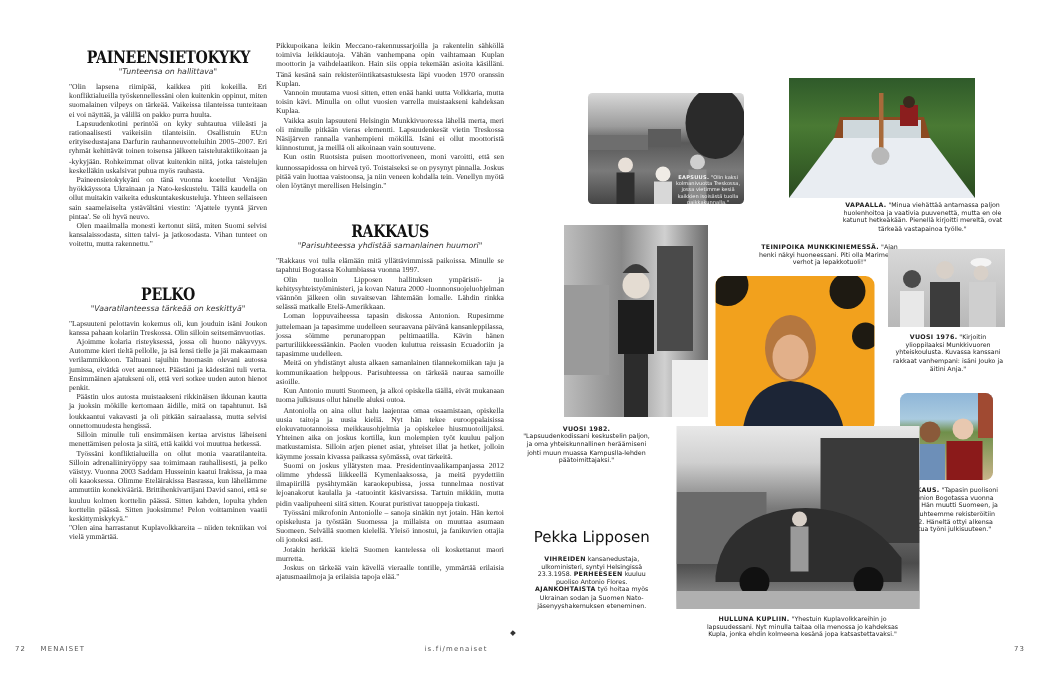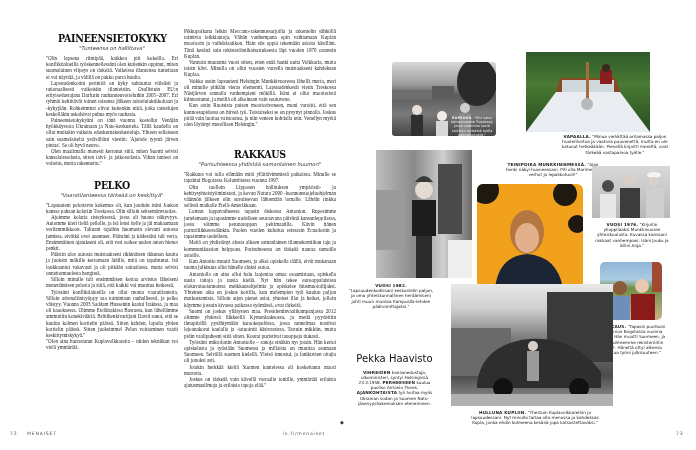--- a/index.html
+++ b/index.html
@@ -39,21 +39,21 @@
   <div class="col col1">
     <div class="section-head">
       <div class="section-title">PAINEENSIETOKYKY</div>
       <div class="section-sub">"Tunteensa on hallittava"</div>
     </div>
     <p class="first">"Olin lapsena riimipää, kaikkea piti kokeilla. Eri konfliktialueilla työskennellessäni olen kuitenkin oppinut, miten suomalainen vilpeys on tärkeää. Vaikeissa tilanteissa tunteitaan ei voi näyttää, ja välillä on pakko purra huulta.</p>
     <p>Lapsuudenkotini perintöä on kyky suhtautua viileästi ja rationaalisesti vaikeisiin tilanteisiin. Osallistuin EU:n erityisedustajana Darfurin rauhanneuvotteluihin 2005–2007. Eri ryhmät kehittävät toinen toisensa jälkeen taistelutaktiikoitaan ja -kykyjään. Rohkeimmat olivat kuitenkin niitä, jotka taistelujen keskelläkin uskalsivat puhua myös rauhasta.</p>
     <p>Paineensietokykyäni on tänä vuonna koetellut Venäjän hyökkäyssota Ukrainaan ja Nato-keskustelu. Tällä kaudella on ollut muitakin vaikeita eduskuntakeskusteluja. Yhteen sellaiseen sain saamelaiselta ystävältäni viestin: 'Ajattele tyyntä järven pintaa'. Se oli hyvä neuvo.</p>
     <p>Olen maailmalla monesti kertonut siitä, miten Suomi selvisi kansalaissodasta, sitten talvi- ja jatkosodasta. Vihan tunteet on voitettu, mutta rakennettu."</p>
 
-    <div class="section-head" style="margin-top:12px">
+    <div class="section-head" style="margin-top:23px">
       <div class="section-title">PELKO</div>
       <div class="section-sub">"Vaaratilanteessa tärkeää on keskittyä"</div>
     </div>
     <p class="first">"Lapsuuteni pelottavin kokemus oli, kun jouduin isäni Joukon kanssa pahaan kolariin Treskossa. Olin silloin seitsemänvuotias.</p>
     <p>Ajoimme kolaria risteyksessä, jossa oli huono näkyvyys. Automme kieri tieltä pellolle, ja isä lensi tielle ja jäi makaamaan verilammikkoon. Taltuani tajuihin huomasin olevani autossa jumissa, eivätkä ovet auenneet. Päästäni ja kädestäni tuli verta. Ensimmäinen ajatukseni oli, että veri sotkee uuden auton hienot penkit.</p>
     <p>Päästin ulos autosta muistaakseni rikkinäisen ikkunan kautta ja juoksin mökille kertomaan äidille, mitä on tapahtunut. Isä loukkaantui vakavasti ja oli pitkään sairaalassa, mutta selvisi onnettomuudesta hengissä.</p>
     <p>Silloin minulle tuli ensimmäisen kertaa arvistus läheiseni menettämisen pelosta ja siitä, että kaikki voi muuttua hetkessä.</p>
     <p>Työssäni konfliktialueilla on ollut monia vaaratilanteita. Silloin adrenaliiniryöppy saa toimimaan rauhallisesti, ja pelko väistyy. Vuonna 2003 Saddam Husseinin kaatui Irakissa, ja maa oli kaaoksessa. Olimme Eteläirakissa Basrassa, kun lähellämme ammuttiin konekivääriä. Brittihenkivartijani David sanoi, että se kuuluu kolmen korttelin päässä. Sitten kahden, lopulta yhden korttelin päässä. Sitten juoksimme! Pelon voittaminen vaatii keskittymiskykyä."</p>
 
     <p class="first">"Olen aina harrastanut Kuplavolkkareita – niiden tekniikan voi vielä ymmärtää.</p>
@@ -196,21 +196,21 @@
       <rect x="76" y="67" width="12" height="30" fill="#9a9a9a"></rect>
       <rect x="0" y="110" width="162" height="12" fill="#b0b0b0"></rect>
     </svg>
   </div>
   <div class="caption" style="left:465px; top:410px; width:140px;">
     <b>HULLUNA KUPLIIN.</b>
     <span>"Yhestuin Kuplavolkkareihin jo lapsuudessani. Nyt minulla taitaa olla menossa jo kahdeksas Kupla, jonka ehdin kolmeena kesänä jopa katsastettavaksi."</span>
   </div>
 
   <div class="name-block">
-    <div class="name">Pekka Haavisto</div>
+    <div class="name">Pekka Lipposen</div>
     <div class="caption" style="position:static; margin-top:5px; font-size:4.2px;">
       <b>VIHREIDEN</b>
       <span>kansanedustaja, ulkoministeri, syntyi Helsingissä 23.3.1958.</span>
       <b>PERHEESEEN</b>
       <span>kuuluu puoliso Antonio Flores.</span>
       <b>AJANKOHTAISTA</b>
       <span>työ hoitaa myös Ukrainan sodan ja Suomen Nato-jäsenyyshakemuksen eteneminen.</span>
     </div>
   </div>
 

